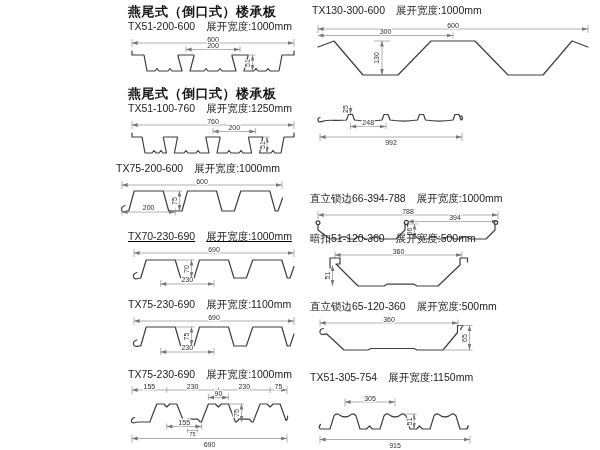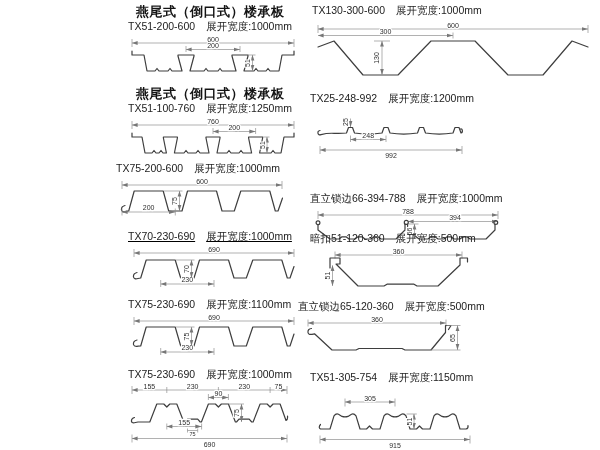--- a/index.html
+++ b/index.html
@@ -2,21 +2,21 @@
 <html><head>
 <meta charset="utf-8">
 <style>
   html,body{margin:0;padding:0;}
   body{
     width:600px;height:450px;position:relative;overflow:hidden;
     background:#ffffff;
     font-family:"Liberation Sans","DejaVu Sans",sans-serif;
   }
   .block{position:absolute;}
-  .hd{font-size:13px;font-weight:bold;color:#141414;letter-spacing:.5px;line-height:16px;margin-left:8px;}
+  .hd{font-size:13px;font-weight:bold;color:#141414;letter-spacing:.5px;line-height:16px;}
   .tt{font-size:10.5px;color:#222;line-height:13px;white-space:nowrap;}
   .tt .wl{margin-left:11px;}
   svg{display:block;}
   .pf{fill:none;stroke:#3e3e3e;stroke-width:1.2;stroke-linejoin:round;stroke-linecap:round;}
   .dl{stroke:#8f8f8f;stroke-width:0.7;fill:none;}
   .dt{font-family:"Liberation Sans","DejaVu Sans",sans-serif;font-size:7px;fill:#2e2e2e;
       stroke:#fff;stroke-width:2.4px;paint-order:stroke;text-anchor:middle;}
   .dts{font-family:"Liberation Sans","DejaVu Sans",sans-serif;font-size:5.5px;fill:#2e2e2e;
       stroke:#fff;stroke-width:2px;paint-order:stroke;text-anchor:middle;}
 </style>
@@ -168,23 +168,20 @@
     <line class="dl" x1="10" y1="14.5" x2="145" y2="14.5" marker-start="url(#as)" marker-end="url(#ae)"></line>
     <text class="dt" x="77.5" y="13">300</text>
     <path class="pf" d="M10,26 L26,20 L55,54 L90,54 L123,20 L167,20 L200,54 L235,54 L264,20 L280,26"></path>
     <path class="dl" d="M66,20 H82"></path>
     <line class="dl" x1="74" y1="20" x2="74" y2="54" marker-start="url(#as)" marker-end="url(#ae)"></line>
     <text class="dt" transform="translate(71,37) rotate(-90)">130</text>
   </svg>
 </div>
 
 <div class="block" style="top:92px;left:310px;">
-  <div class="tt">
-    <span>TX25-248-992</span><span class="wl">展开宽度:1200mm</span>
-  </div>
   <svg width="165" height="52" viewBox="0 0 165 52" style="margin-top:4px;">
     <line class="dl" x1="40.5" y1="9.5" x2="40.5" y2="18.3" marker-end="url(#ae)"></line>
     <text class="dt" transform="translate(37.5,13) rotate(-90)">25</text>
     <path class="pf" d="M10,21.5 Q7.5,22 8,24.3 Q8.4,26.3 11,25.6 Q17,24 24,24.3 Q31,24.6 36.5,24 L38.5,18.5 L42.5,18.5 L44.5,24 Q58.2,26.3 72,24 L74,18.5 L78,18.5 L80,24 Q93.7,26.3 107.5,24 L109.5,18.5 L113.5,18.5 L115.5,24 Q129.2,26.3 143,24 L145,18.5 L149,18.5 L151,24 Q152.8,23.5 152.3,21 Q152,19.6 150.8,19.8"></path>
     <path class="dl" d="M40.5,26.5 V33 M76,26.5 V33"></path>
     <line class="dl" x1="40.5" y1="30.5" x2="76" y2="30.5" marker-start="url(#as)" marker-end="url(#ae)"></line>
     <text class="dt" x="58.2" y="29">248</text>
     <path class="dl" d="M10,37 V45 M152,37 V45"></path>
     <line class="dl" x1="10" y1="41" x2="152" y2="41" marker-start="url(#as)" marker-end="url(#ae)"></line>
     <text class="dt" x="81" y="49">992</text>
@@ -218,21 +215,21 @@
   <svg width="175" height="50" viewBox="0 0 175 50" style="margin-top:3px;">
     <path class="dl" d="M25,3.5 V10.5 M152,3.5 V10.5"></path>
     <line class="dl" x1="25" y1="7" x2="152" y2="7" marker-start="url(#as)" marker-end="url(#ae)"></line>
     <text class="dt" x="88.5" y="5.5">360</text>
     <path class="pf" d="M20,20 V10 H30 V16 H26 L48,38 L74,38 L77,36.2 L104,36.2 L107,38 L128,38 L150,17 L150,10 H157.5 V14"></path>
     <line class="dl" x1="22.5" y1="17.3" x2="22.5" y2="38" marker-start="url(#as)" marker-end="url(#ae)"></line>
     <text class="dt" transform="translate(19.5,27.5) rotate(-90)">51</text>
   </svg>
 </div>
 
-<div class="block" style="top:300px;left:298px;">
+<div class="block" style="top:300px;left:310px;">
   <div class="tt">
     <span>直立锁边65-120-360</span><span class="wl">展开宽度:500mm</span>
   </div>
   <svg width="175" height="50" viewBox="0 0 175 50" style="margin-top:4px;">
     <path class="dl" d="M10,2.5 V9.5 M148,2.5 V9.5"></path>
     <line class="dl" x1="10" y1="6" x2="148" y2="6" marker-start="url(#as)" marker-end="url(#ae)"></line>
     <text class="dt" x="79" y="4.5">360</text>
     <path class="pf" d="M13.5,11.5 Q9.5,12 10,15.5 Q10.4,18 14,17.3 L16.5,16.8 L34,33 L58,33 L61,31.5 L104,31.5 L107,33 L133,33 L147.5,15.5 L147.5,8.5 L153,8.5 L150.5,12.5"></path>
     <path class="dl" d="M148.5,8.5 H162.5 M133,33 H162.5"></path>
     <line class="dl" x1="159.5" y1="8.5" x2="159.5" y2="33" marker-start="url(#as)" marker-end="url(#ae)"></line>

